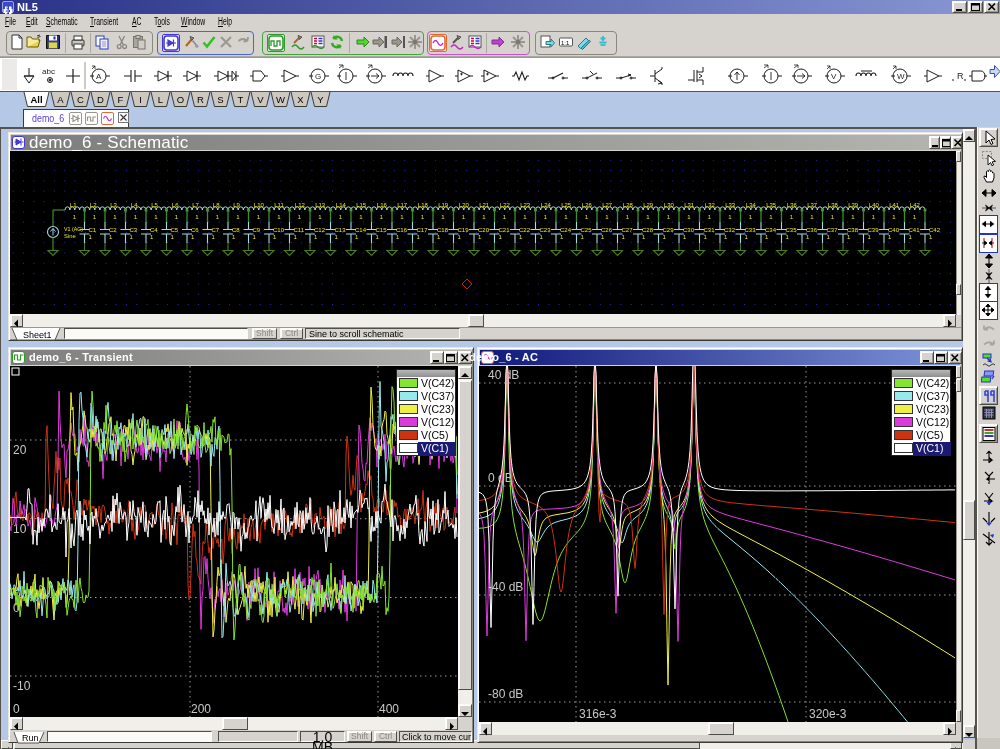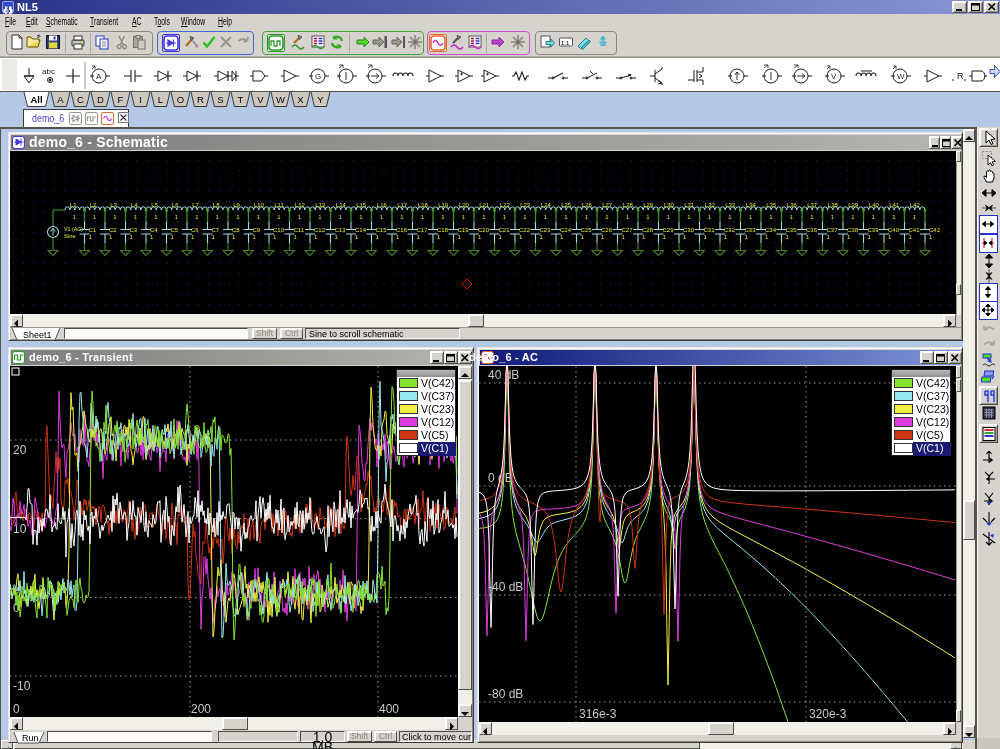--- a/index.html
+++ b/index.html
@@ -406,21 +406,21 @@
     </svg></div>
 <div style="position:absolute;left:963px;top:740px;width:12px;height:9px;background:#d6d3ce;"></div>
 <div style="position:absolute;left:977px;top:738px;width:23px;height:11px;background:#c9c6bf;"></div>
 <div style="position:absolute;left:8px;top:132px;width:955px;height:209px;background:#d6d3ce;border:1px solid;border-color:#e8e6e2 #3a3a36 #3a3a36 #e8e6e2;box-shadow:inset 1px 1px 0 #fff,inset -1px -1px 0 #8a887f;"></div>
 <div style="position:absolute;left:11px;top:135px;width:949px;height:15px;background:linear-gradient(to right,#7d7d7d,#b4b4b0);"></div>
 <div style="position:absolute;left:12px;top:136px;width:13px;height:13px;background:#fff;border:1.4px solid #4338d8;border-radius:3px;overflow:hidden;">
     <svg style="display:block;margin:0 auto" width="10" height="10">
       <path d="M0.5 5 h1.5 M7.5 5 h2 M2 2 L7 5 L2 8 Z M7 1.5 v7" stroke="#4338d8" fill="#4338d8" stroke-width="1"></path>
     </svg>
   </div>
-<div style="position:absolute;left:29px;top:135px;font-size:14px;color:#fff;white-space:nowrap;font-weight:bold;line-height:15px;letter-spacing:0.2px">demo_6 - Schematic</div>
+<div style="position:absolute;left:29px;top:135px;font-size:17px;color:#fff;white-space:nowrap;font-weight:normal;line-height:15px;letter-spacing:0.2px">demo_6 - Schematic</div>
 <div style="position:absolute;left:929px;top:136px;width:11px;height:13px;background:#d6d3ce;border:1px solid;border-color:#fcfbf8 #4e4e48 #4e4e48 #fcfbf8;;box-shadow:inset 1px 1px 0 #fff,inset -1px -1px 0 #9a978f;text-align:center;line-height:11px;overflow:hidden"><svg width="12" height="10">
       <rect x="2" y="7" width="6" height="2" fill="#000"></rect>
     </svg></div>
 <div style="position:absolute;left:940px;top:136px;width:11px;height:13px;background:#d6d3ce;border:1px solid;border-color:#fcfbf8 #4e4e48 #4e4e48 #fcfbf8;;box-shadow:inset 1px 1px 0 #fff,inset -1px -1px 0 #9a978f;text-align:center;line-height:11px;overflow:hidden"><svg width="12" height="10">
       <rect x="1.5" y="1.5" width="8" height="7" fill="none" stroke="#000" stroke-width="1"></rect>
       <rect x="1.5" y="1.5" width="8" height="2" fill="#000"></rect>
     </svg></div>
 <div style="position:absolute;left:951px;top:136px;width:11px;height:13px;background:#d6d3ce;border:1px solid;border-color:#fcfbf8 #4e4e48 #4e4e48 #fcfbf8;;box-shadow:inset 1px 1px 0 #fff,inset -1px -1px 0 #9a978f;text-align:center;line-height:11px;overflow:hidden"><svg width="12" height="10">
       <path d="M2.5 1.5 L9 8 M9 1.5 L2.5 8" stroke="#000" stroke-width="1.6"></path>
     </svg></div>

